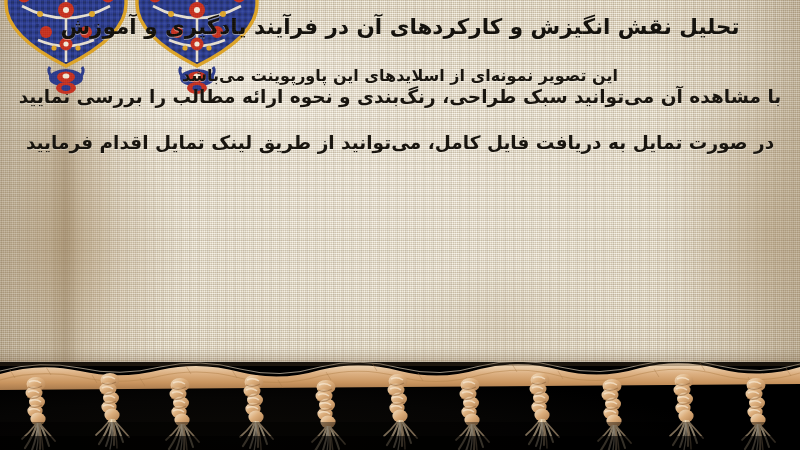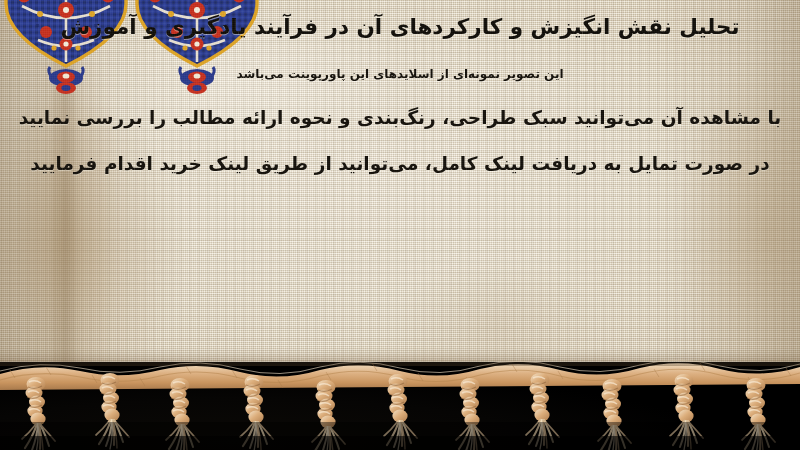--- a/index.html
+++ b/index.html
@@ -131,21 +131,21 @@
     direction:rtl;
     text-align:center;
     color:#14100a;
     font-family:"DejaVu Sans", sans-serif;
     font-size:18.5px;
     font-weight:700;
     line-height:1;
     text-shadow:0 1px 0 rgba(255,250,238,.42);
   }
   .body-line { display:block; }
-  .body-line.l1 { margin-bottom:29px; font-size:12px; }
+  .body-line.l1 { margin-bottom:4px; font-size:16px; }
   .body-line.l2 { margin-bottom:28px; font-size:18.5px; }
   .body-line.l3 { font-size:18.5px; }
 
   
   .grain {
     position:absolute; left:0; top:0; width:800px; height:368px;
     pointer-events:none;
     background-image:
       repeating-linear-gradient(0deg, rgba(255,255,255,.05) 0 1px, rgba(0,0,0,.035) 1px 2px),
       repeating-linear-gradient(90deg, rgba(255,255,255,.04) 0 1px, rgba(0,0,0,.03) 1px 2px);
@@ -318,21 +318,21 @@
       </g>
     </svg>
   </div>
 
   <div class="text-layer">
     <h1 class="title">تحلیل نقش انگیزش و کارکردهای آن در فرآیند یادگیری و آموزش</h1>
 
     <div class="body-block">
       <span class="body-line l1">این تصویر نمونه‌ای از اسلایدهای این پاورپوینت می‌باشد</span>
       <span class="body-line l2">با مشاهده آن می‌توانید سبک طراحی، رنگ‌بندی و نحوه ارائه مطالب را بررسی نمایید</span>
-      <span class="body-line l3">در صورت تمایل به دریافت لینک کامل، می‌توانید از طریق لینک خرید اقدام فرمایید</span>
+      <span class="body-line l3">در صورت تمایل به دریافت فایل کامل، می‌توانید از طریق لینک تمایل اقدام فرمایید</span>
     </div>
   </div>
 
   <div class="grain"></div>
 
   <div class="fringe-zone">
     <div class="fringe-black"></div>
 
     <svg style="position:absolute;left:0;bottom:0;" width="800" height="100" viewBox="0 0 800 100">
       <defs>

